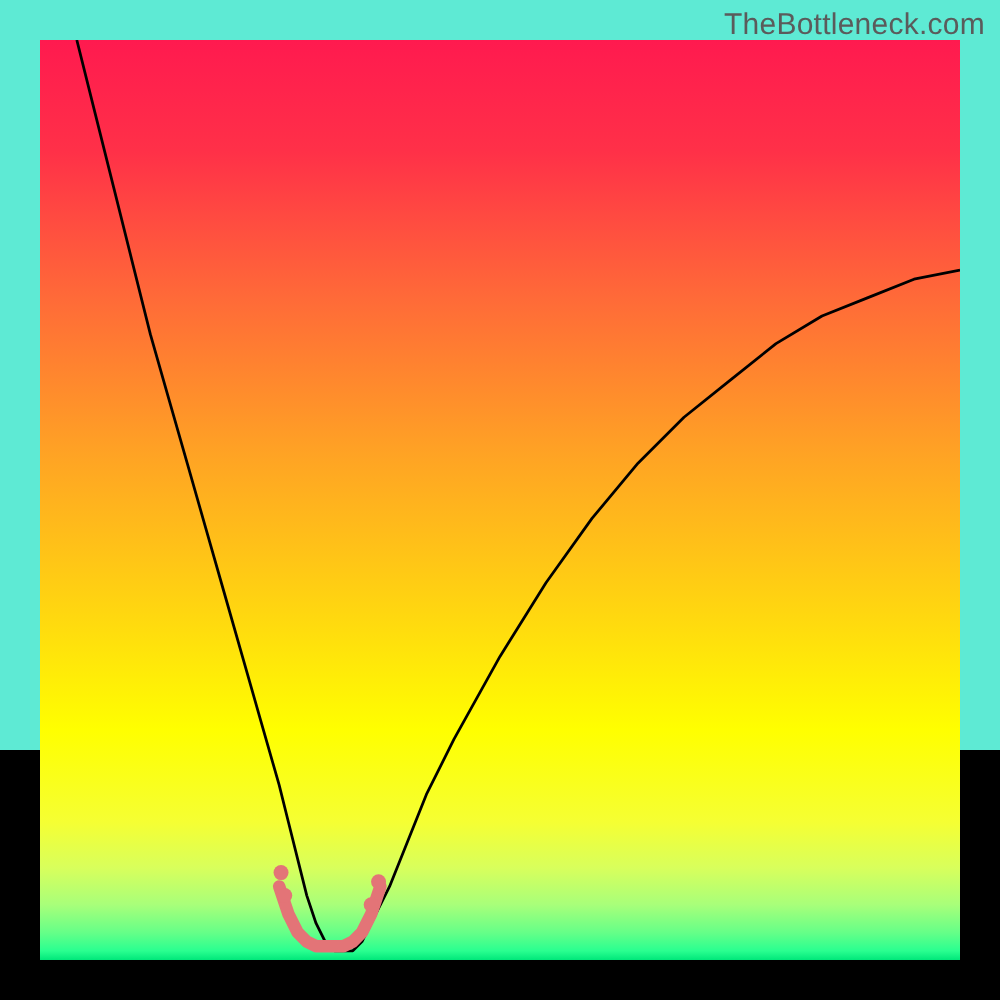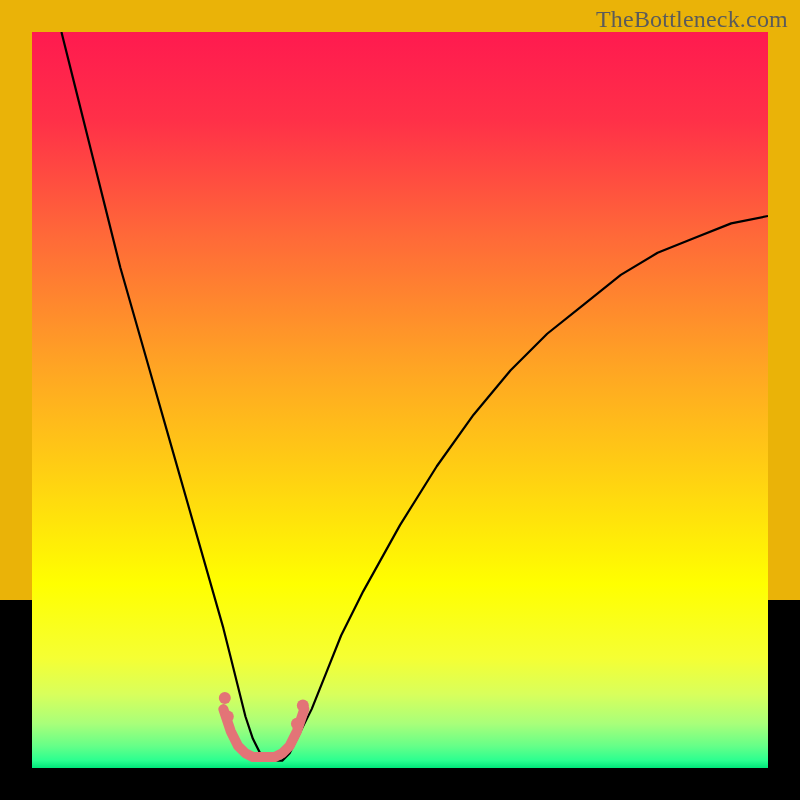--- a/index.html
+++ b/index.html
@@ -8,22 +8,21 @@
     width: 800px;
     height: 800px;
     overflow: hidden;
     background: #000;
     font-family: Arial, Helvetica, sans-serif;
   }
   .frame {
     position: relative;
     width: 800px;
     height: 600px;
-    background: #eab308;
-    font-family: Liberation Serif, serif;
+    background: #5eead4;
   }
   .plot-area {
     position: absolute;
     left: 32px;
     top: 32px;
     width: 736px;
     height: 736px;
     overflow: hidden;
   }
   .gradient-bg {

